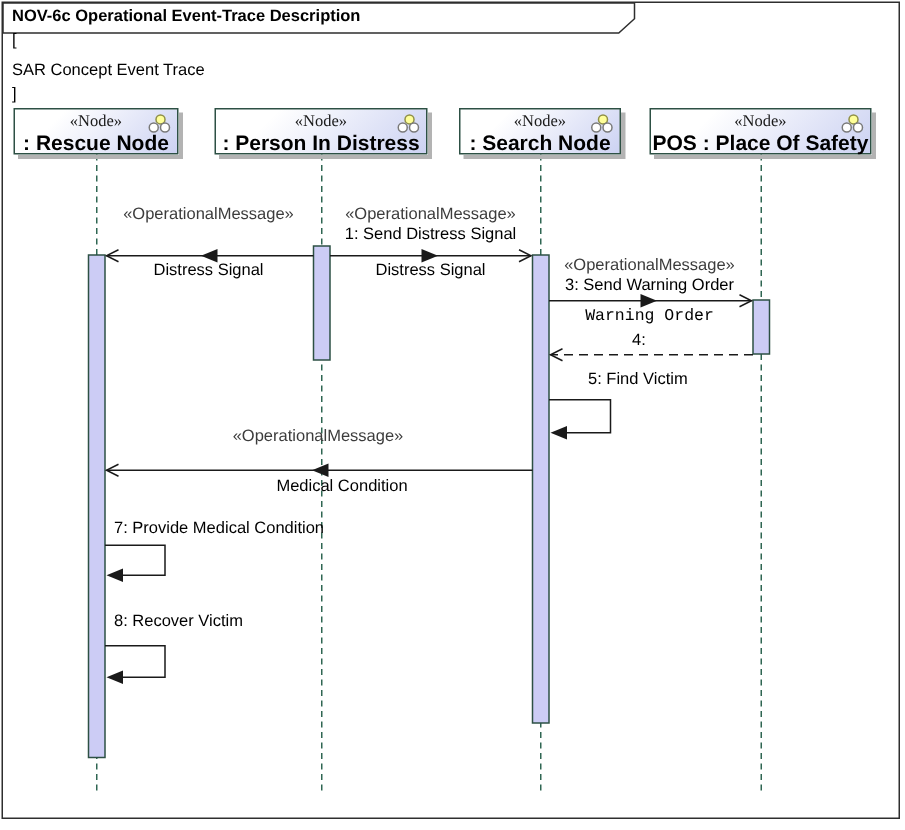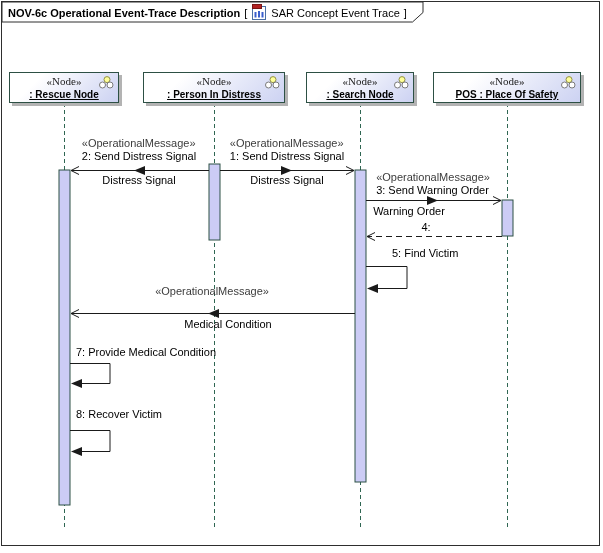--- a/index.html
+++ b/index.html
@@ -7,32 +7,32 @@
          font-family:"Liberation Sans",sans-serif;color:#000;}
   .frame{position:absolute;left:1px;top:1px;width:599px;height:545px;
          border:1px solid #2e2e2e;box-sizing:border-box;}
   svg.layer{position:absolute;left:0;top:0;}
   .lifeline{stroke:#2f6652;stroke-width:1;stroke-dasharray:4 3;}
   .act{fill:#ccccf5;stroke:#2d5044;stroke-width:1;}
   .mline{stroke:#1a1a1a;stroke-width:1;fill:none;}
   .mdash{stroke:#1a1a1a;stroke-width:1;fill:none;stroke-dasharray:6 4;}
   .farrow{fill:#1a1a1a;stroke:none;}
   .tabshape{fill:#ffffff;stroke:#2e2e2e;stroke-width:1;}
-  .titlebar{position:absolute;left:8px;top:5px;height:15px;display:flex;align-items:center;
-            gap:4px;white-space:nowrap;font-size:11px;}
+  .titlebar{position:absolute;left:8px;top:5px;height:15px;display:flex;
+            gap:4px;white-space:nowrap;font-size:11px;flex-direction:column;}
   .titlebold{font-weight:bold;font-size:11px;}
   .head{position:absolute;top:72px;height:31px;box-sizing:border-box;
         border:1px solid #2d5044;
         background:linear-gradient(135deg,#ffffff 25%,#ccd2f2 100%);
         box-shadow:3px 3px 0 #b3b3b3;text-align:center;}
   .stereo{font-size:11px;line-height:13px;padding-top:2px;color:#1a1a1a;font-family:Liberation Serif, serif;}
-  .hname{font-size:10px;font-weight:bold;line-height:14px;text-decoration:underline;}
+  .hname{font-size:14px;font-weight:bold;line-height:14px;}
   .headicon{position:absolute;right:3px;top:3px;}
   .lbl{position:absolute;font-size:11px;line-height:13px;white-space:nowrap;}
-  .ctr{transform:translateX(-50%);text-align:left;}
+  .ctr{transform:translateX(-50%);text-align:center;}
   .mstereo{color:#3c3c3c;}
 </style>
 </head>
 <body>
 
 <div class="stage">
 
   <div class="frame"></div>
 
   <svg class="layer" width="603" height="553">
@@ -140,39 +140,38 @@
     <div class="hname">POS : Place Of Safety</div>
     <svg class="headicon" width="17" height="13">
       <circle cx="9" cy="3.6" r="3" fill="#ffff99" stroke="#8f8f46"></circle>
       <circle cx="4.5" cy="9" r="3" fill="#ffffff" stroke="#7a7a7a"></circle>
       <circle cx="12" cy="9" r="3" fill="#ffffff" stroke="#7a7a7a"></circle>
     </svg>
   </div>
 
   <div class="lbl ctr" style="left:139px;top:137px;">
     <div class="mstereo">«OperationalMessage»</div>
-    <div>2: Send Distress Signal</div>
   </div>
   <div class="lbl ctr" style="left:139px;top:174px;">
     <div>Distress Signal</div>
   </div>
 
   <div class="lbl ctr" style="left:287px;top:137px;">
     <div class="mstereo">«OperationalMessage»</div>
     <div>1: Send Distress Signal</div>
   </div>
   <div class="lbl ctr" style="left:287px;top:174px;">
     <div>Distress Signal</div>
   </div>
 
   <div class="lbl ctr" style="left:433px;top:171px;">
     <div class="mstereo">«OperationalMessage»</div>
     <div>3: Send Warning Order</div>
   </div>
-  <div class="lbl ctr" style="left:409px;top:205px;">
+  <div class="lbl ctr" style="left:433px;top:205px;font-family:Liberation Mono, monospace;">
     <div>Warning Order</div>
   </div>
 
   <div class="lbl ctr" style="left:426px;top:221px;">
     <div>4:</div>
   </div>
 
   <div class="lbl" style="left:372px;top:247px;margin-left:20px;">
     <div>5: Find Victim</div>
   </div>

